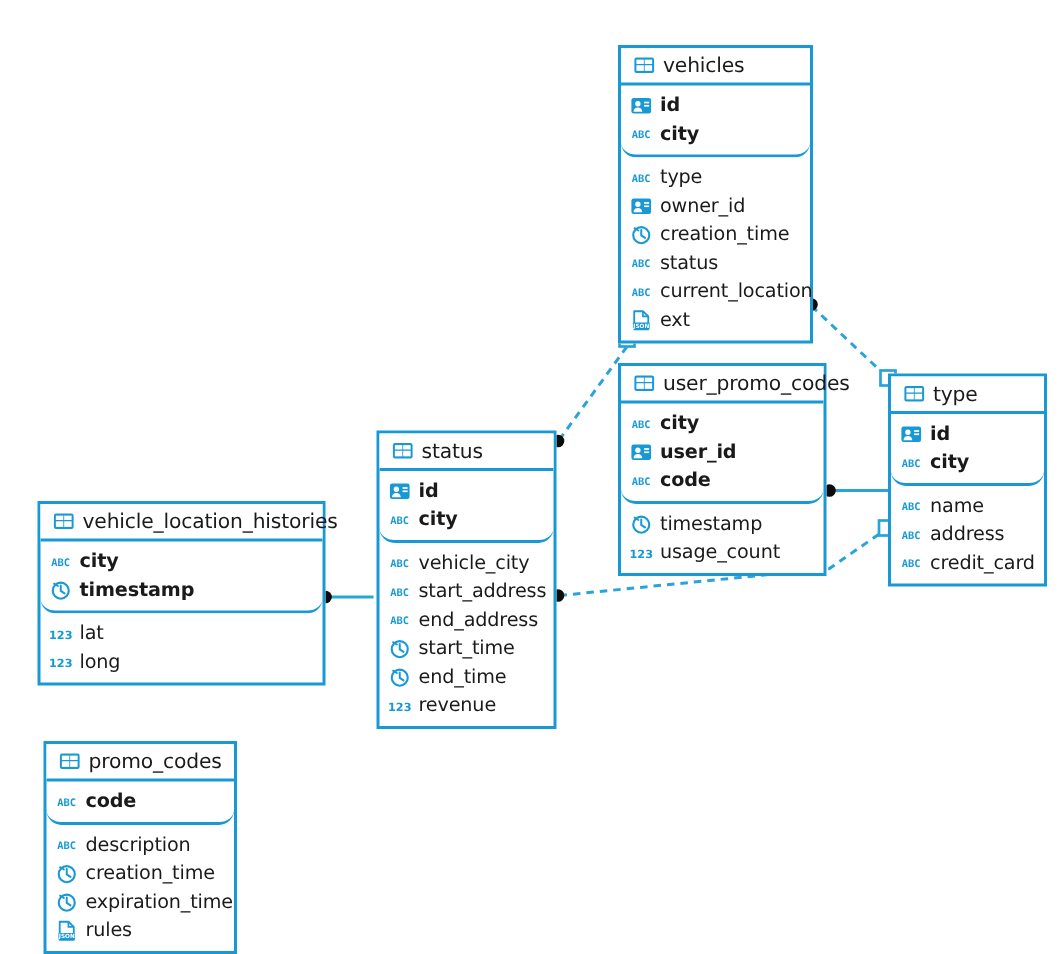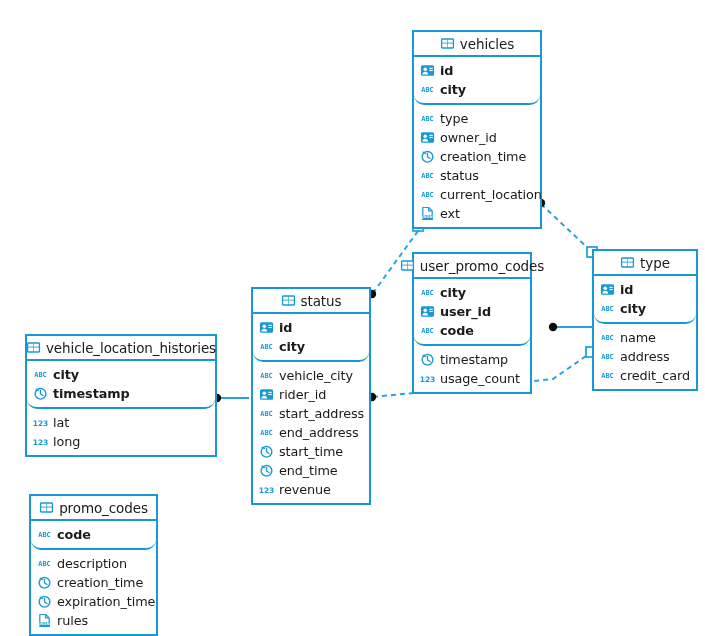--- a/index.html
+++ b/index.html
@@ -35,21 +35,20 @@
     background: #ffffff;
     border: 2px solid #1899D6;
     z-index: 2;
   }
   .entity-header {
     box-sizing: border-box;
     height: 25px;
     border-bottom: 2px solid #1899D6;
     display: flex;
     align-items: center;
-    justify-content: center;
     gap: 5px;
     padding: 0 8px;
     background: #ffffff;
   }
   .entity-title {
     font-size: 13.5px;
     color: #1a1a1a;
     white-space: nowrap;
     letter-spacing: -0.1px;
   }
@@ -185,21 +184,21 @@
           <svg class="ico" viewBox="0 0 16 16">
             <path d="M3 1.6h6.2L13 5.2v9.2H3z" fill="#ffffff" stroke="#1899D6" stroke-width="1.3" stroke-linejoin="round"></path>
             <path d="M9.2 1.6V5.2H13" fill="none" stroke="#1899D6" stroke-width="1.2"></path>
             <rect x="2.1" y="9.6" width="11.8" height="4.6" rx="0.6" fill="#1899D6"></rect>
             <text x="8" y="13.3" text-anchor="middle" font-family="DejaVu Sans, sans-serif" font-size="4.1" font-weight="bold" fill="#ffffff">JSON</text>
           </svg>
           <span class="field-name">ext</span>
         </div>
       </div>
     </div>
-    <div class="entity" style="left: 412px; top: 252px; width: 120px;">
+    <div class="entity" style="left: 412px; top: 242px; width: 139px;">
       <div class="entity-header">
         <svg class="ico" viewBox="0 0 16 16">
           <rect x="1" y="2.5" width="14" height="11" rx="1.5" fill="#1899D6"></rect>
           <rect x="2.4" y="4" width="5.3" height="3.1" fill="#ffffff"></rect>
           <rect x="8.3" y="4" width="5.3" height="3.1" fill="#ffffff"></rect>
           <rect x="2.4" y="8" width="5.3" height="4" fill="#ffffff"></rect>
           <rect x="8.3" y="8" width="5.3" height="4" fill="#ffffff"></rect>
         </svg>
         <span class="entity-title">user_promo_codes</span>
       </div>
@@ -325,30 +324,20 @@
       </div>
       <div class="field-group">
         <div class="field">
           <svg class="ico" viewBox="0 0 16 16">
             <text x="8" y="11" text-anchor="middle" font-family="DejaVu Sans Mono, monospace" font-size="7.4" font-weight="bold" fill="#1899D6">ABC</text>
           </svg>
           <span class="field-name">vehicle_city</span>
         </div>
         <div class="field">
           <svg class="ico" viewBox="0 0 16 16">
-            <rect x="1" y="2.5" width="14" height="11" rx="1.6" fill="#1899D6"></rect>
-            <circle cx="5.6" cy="6.6" r="1.9" fill="#ffffff"></circle>
-            <path d="M2.5 12.2c0-1.9 1.4-3 3.1-3s3.1 1.1 3.1 3z" fill="#ffffff"></path>
-            <rect x="10" y="5.1" width="3.6" height="1.2" fill="#ffffff"></rect>
-            <rect x="10" y="7.4" width="3.6" height="1.2" fill="#ffffff"></rect>
-          </svg>
-          <span class="field-name">rider_id</span>
-        </div>
-        <div class="field">
-          <svg class="ico" viewBox="0 0 16 16">
             <text x="8" y="11" text-anchor="middle" font-family="DejaVu Sans Mono, monospace" font-size="7.4" font-weight="bold" fill="#1899D6">ABC</text>
           </svg>
           <span class="field-name">start_address</span>
         </div>
         <div class="field">
           <svg class="ico" viewBox="0 0 16 16">
             <text x="8" y="11" text-anchor="middle" font-family="DejaVu Sans Mono, monospace" font-size="7.4" font-weight="bold" fill="#1899D6">ABC</text>
           </svg>
           <span class="field-name">end_address</span>
         </div>

